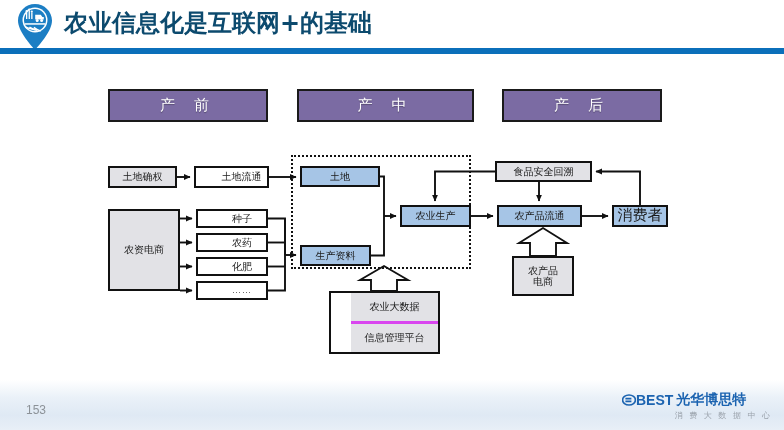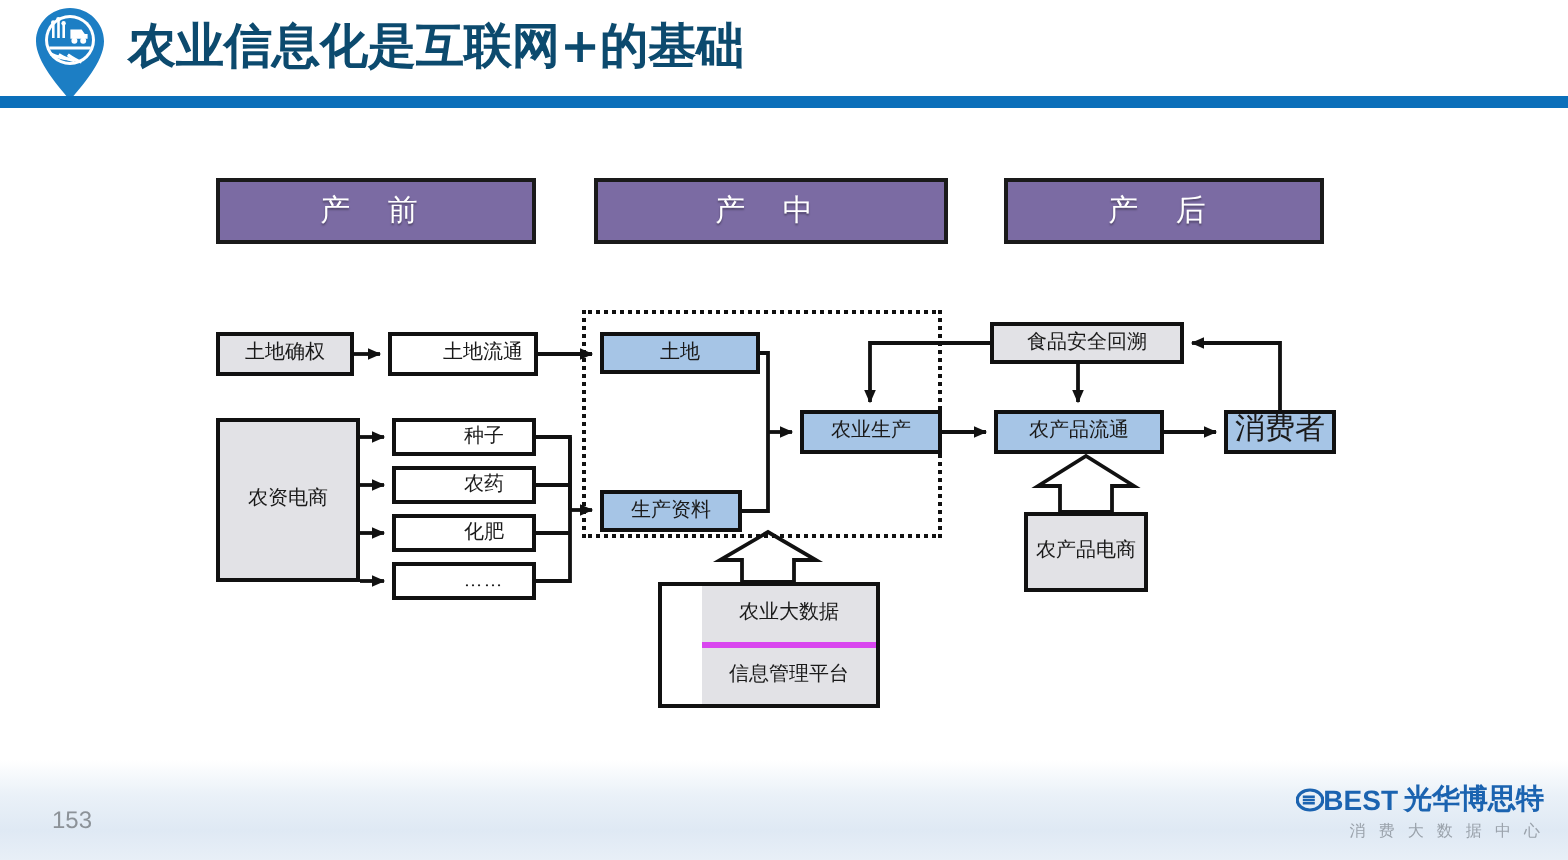--- a/index.html
+++ b/index.html
@@ -21,21 +21,21 @@
     white-space:nowrap;
   }
   .rule{position:absolute;left:0;top:48px;width:784px;height:6px;background:#0b6fba;}
 
   
   .footer{position:absolute;left:0;top:380px;width:784px;height:50px;
     background:linear-gradient(180deg,#ffffff 0%,#eaf1f8 35%,#dfe9f4 70%,#e8eff7 100%);}
   .pageno{position:absolute;left:26px;top:403px;font-family:"Liberation Sans","DejaVu Sans",sans-serif;
     font-size:12px;color:#8c9298;}
   .brand{position:absolute;right:12px;top:391px;width:150px;height:32px;}
-  .brand-row{display:flex;align-items:center;justify-content:flex-end;height:18px;}
+  .brand-row{display:flex;align-items:center;justify-content:flex-start;height:18px;}
   .brand-best{font-family:"Liberation Sans","DejaVu Sans",sans-serif;font-weight:bold;
     font-size:14px;color:#1b63b0;letter-spacing:0px;}
   .brand-cn{font-family:"DejaVu Sans","Liberation Sans",sans-serif;font-weight:bold;font-size:14px;
     color:#1b63b0;margin-left:3px;}
   .brand-sub{text-align:right;font-family:"DejaVu Sans","Liberation Sans",sans-serif;
     font-size:8px;color:#9aa2ab;letter-spacing:2px;margin-top:1px;}
 
   
   .phase{
     position:absolute;height:33px;border:2px solid #1a1a1a;background:#7b6ba3;
@@ -169,21 +169,21 @@
       <div class="node white" style="left: 196px; top: 209px; width: 72px; height: 19px; font-size: 10px;">种子</div>
       <div class="node white" style="left: 196px; top: 233px; width: 72px; height: 19px; font-size: 10px;">农药</div>
       <div class="node white" style="left: 196px; top: 257px; width: 72px; height: 19px; font-size: 10px;">化肥</div>
       <div class="node white dots" style="left: 196px; top: 281px; width: 72px; height: 19px; font-size: 9px;">……</div>
       <div class="node blue" style="left: 300px; top: 166px; width: 80px; height: 21px; font-size: 10px;">土地</div>
       <div class="node blue" style="left: 300px; top: 245px; width: 71px; height: 21px; font-size: 10px;">生产资料</div>
       <div class="node blue" style="left: 400px; top: 205px; width: 71px; height: 22px; font-size: 10px;">农业生产</div>
       <div class="node grey" style="left: 495px; top: 161px; width: 97px; height: 21px; font-size: 10px;">食品安全回溯</div>
       <div class="node blue" style="left: 497px; top: 205px; width: 85px; height: 22px; font-size: 10px;">农产品流通</div>
       <div class="node blue" style="left: 612px; top: 205px; width: 56px; height: 22px; font-size: 15px;">消费者</div>
-      <div class="node grey" style="left: 512px; top: 256px; width: 62px; height: 40px; font-size: 10px; flex-direction: row;">
+      <div class="node grey" style="left: 512px; top: 256px; width: 62px; height: 40px; font-size: 10px; flex-direction: column;">
         <span>农产品</span>
         <span>电商</span>
       </div>
       <div class="node white stack" style="left: 329px; top: 291px; width: 111px; height: 63px; font-size: 10px;">
         <div class="stack-row">农业大数据</div>
         <div class="stack-row">信息管理平台</div>
       </div>
     </div>
 
   <div class="footer"></div>

